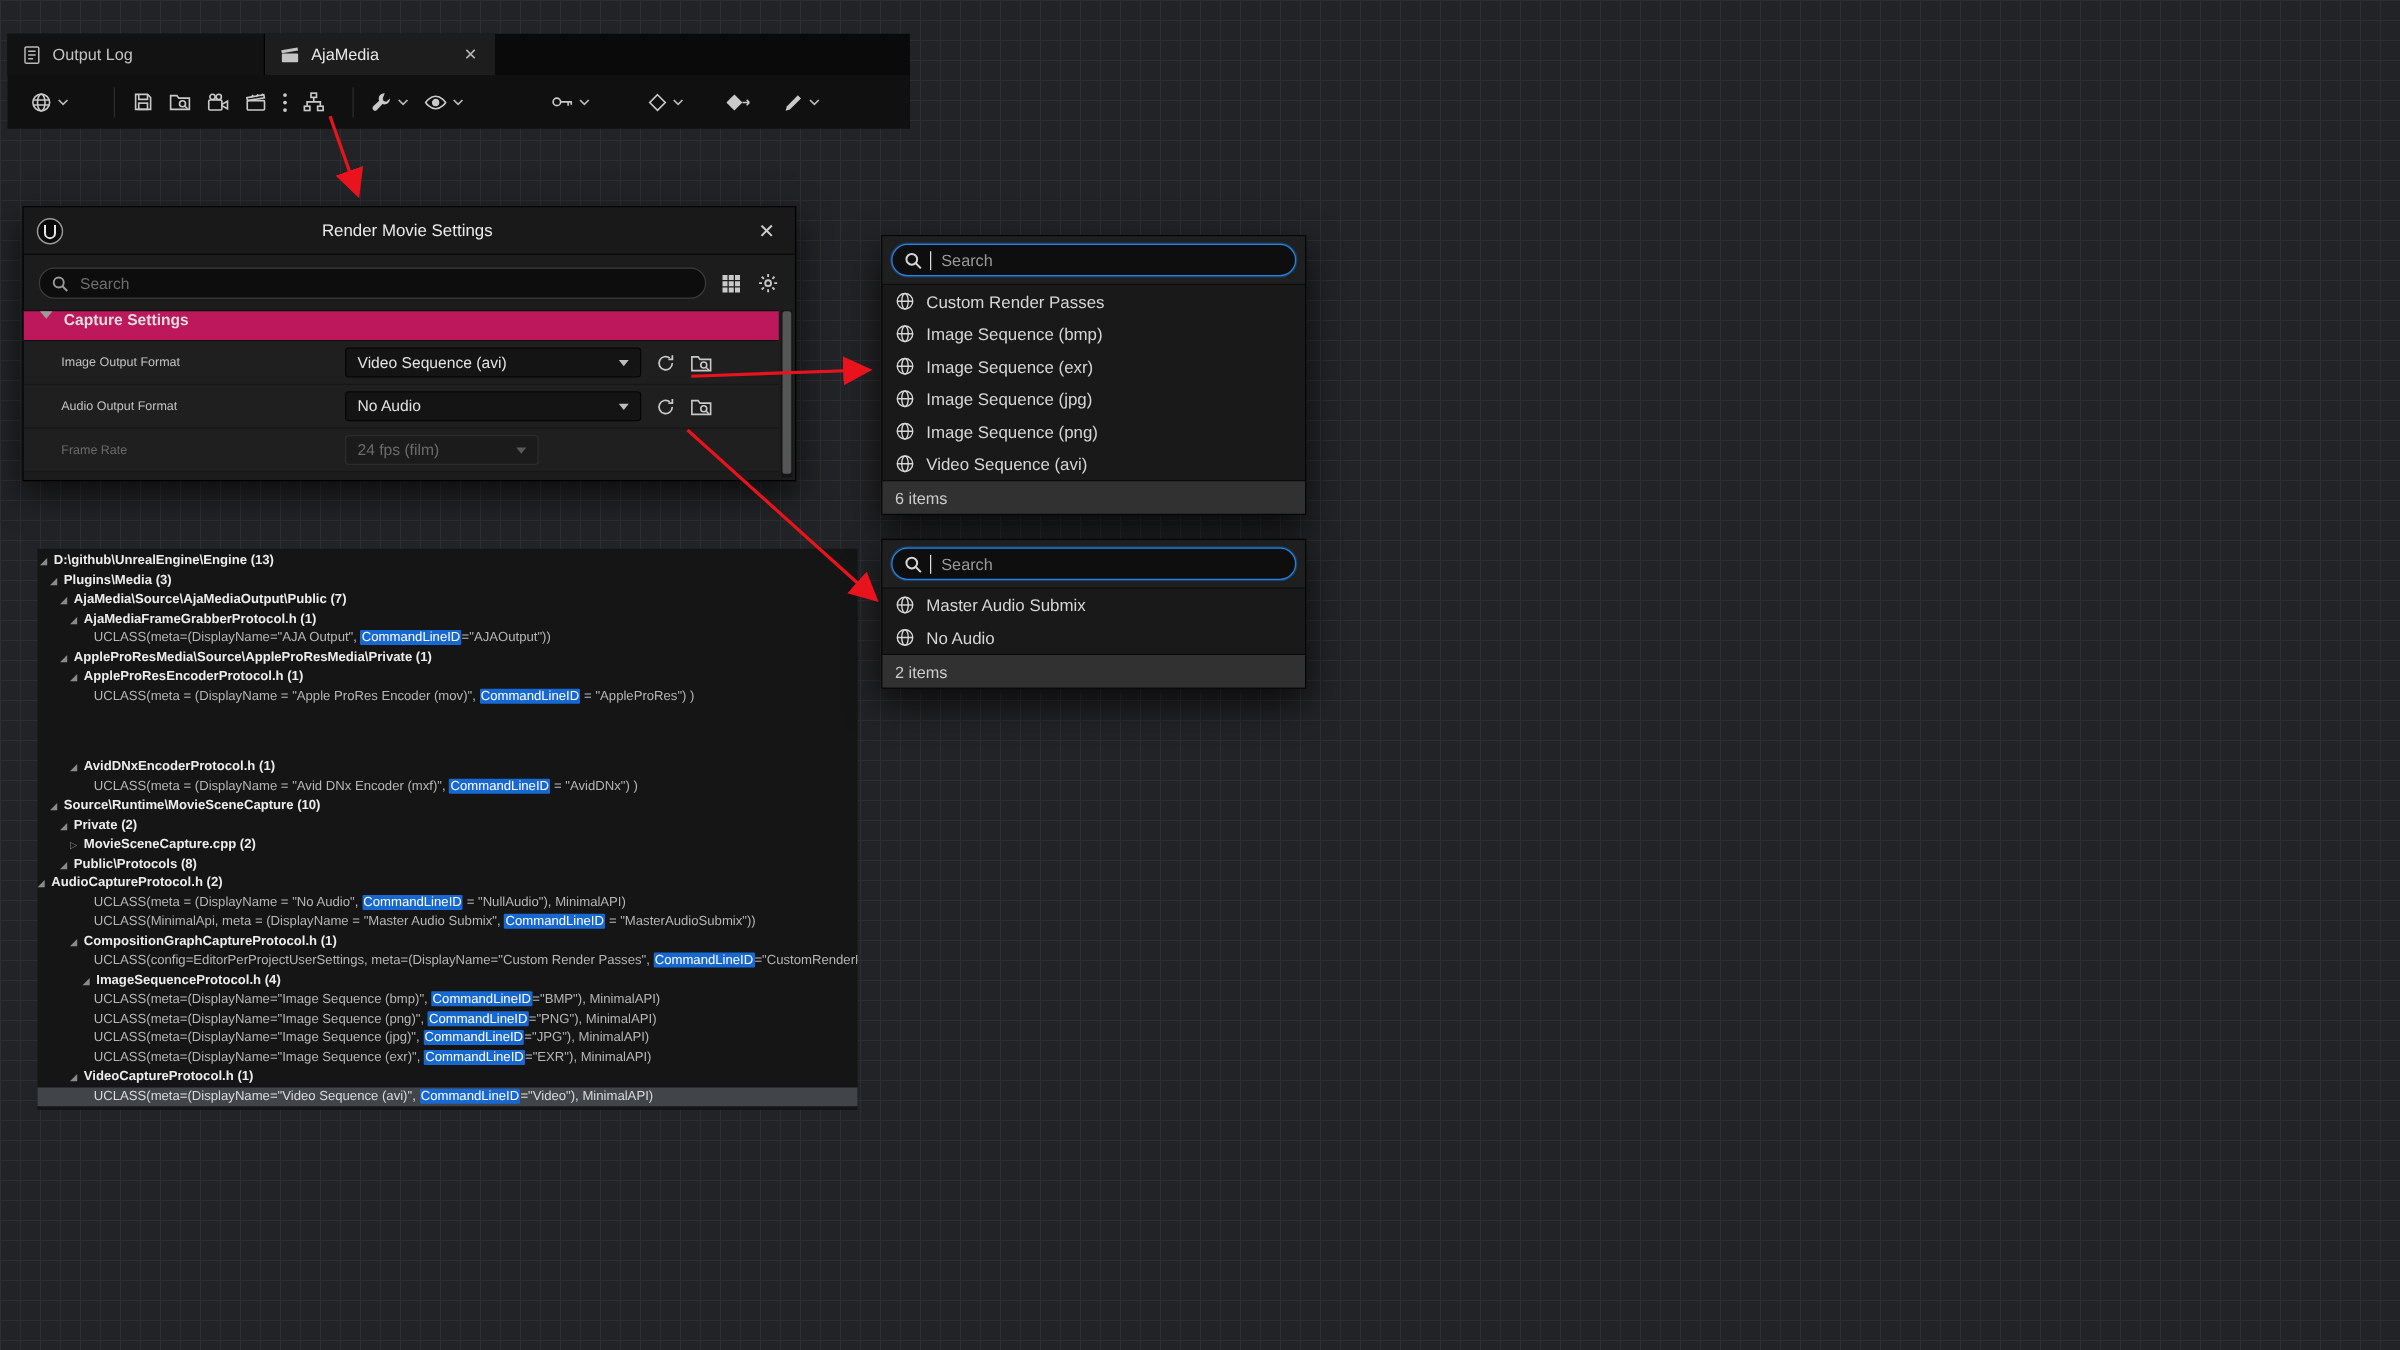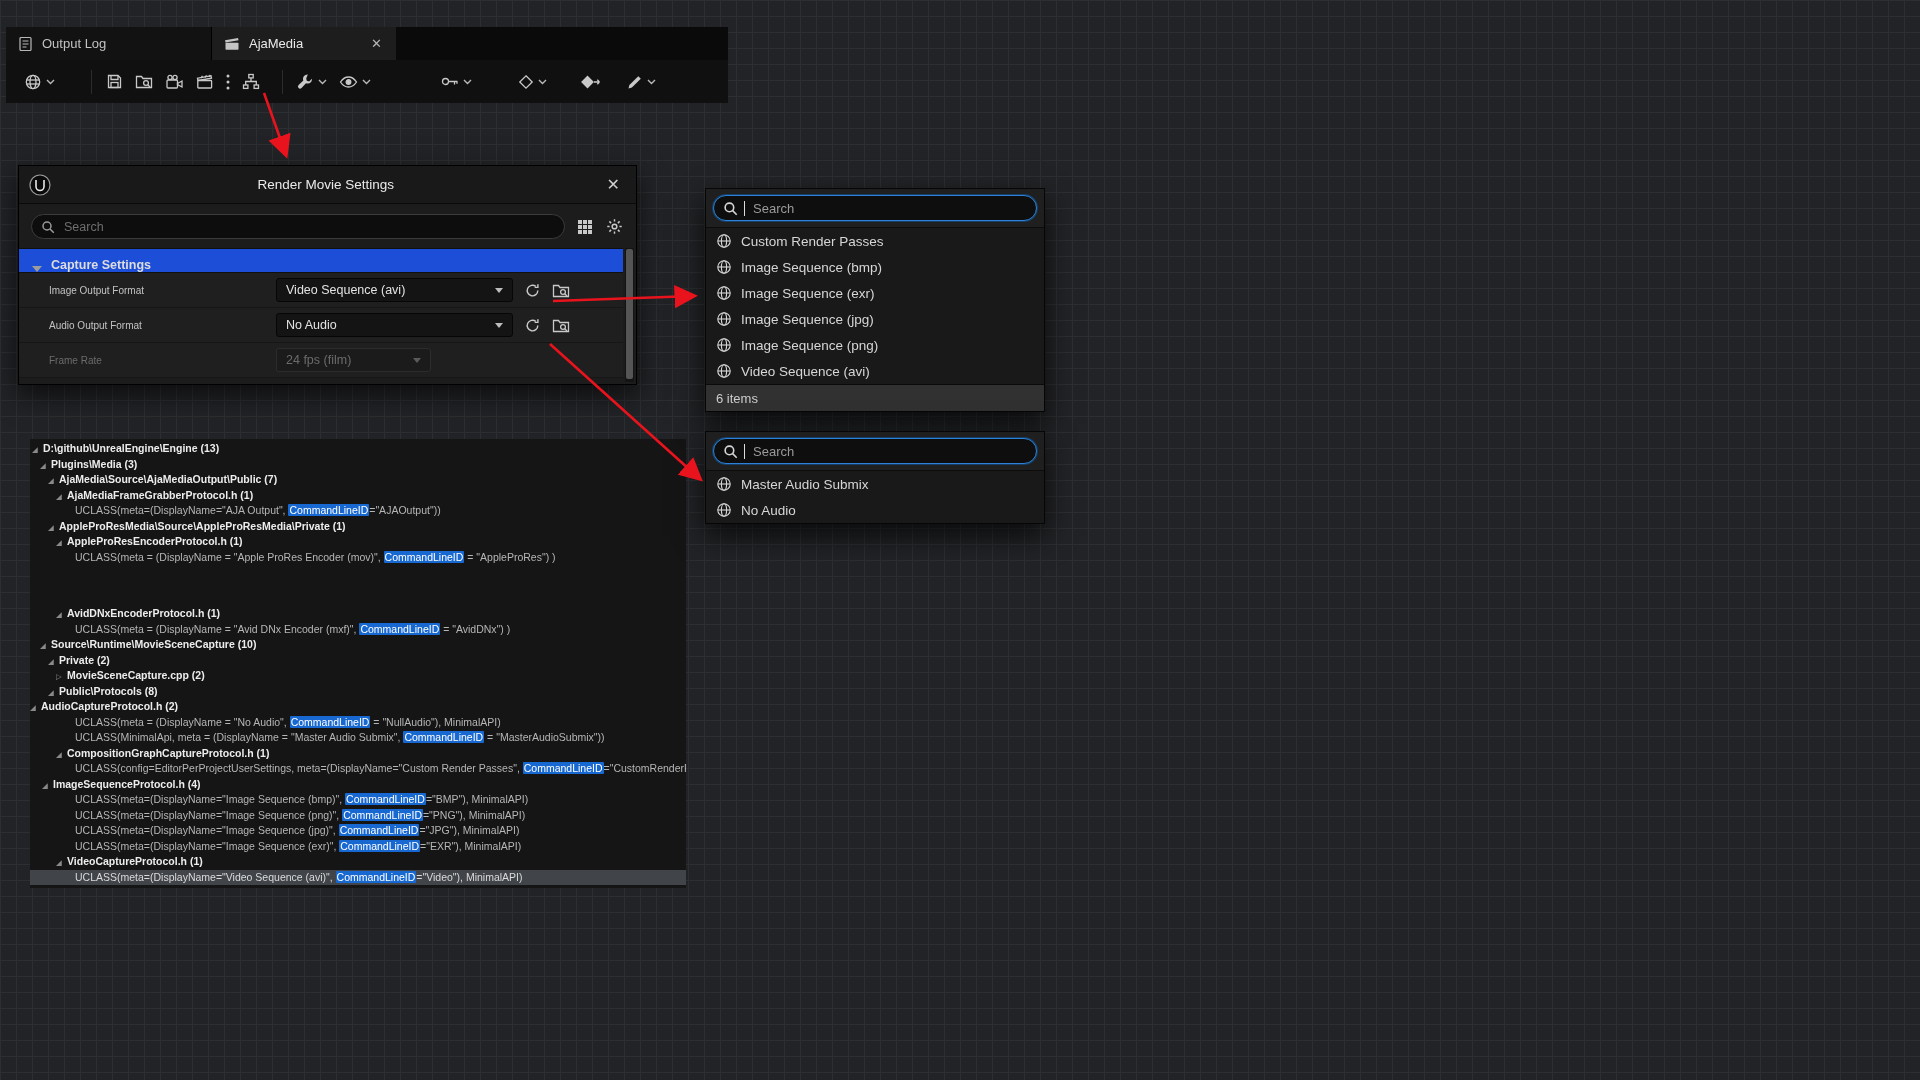--- a/index.html
+++ b/index.html
@@ -36,22 +36,22 @@
   .dlg-title-text { flex:1; text-align:center; color:#eaeaea; font-size:13.5px; }
   .dlg-close { color:#cfcfcf; font-size:16px; padding:0 6px; }
   .dlg-search-row { display:flex; align-items:center; gap:11px; padding:10px 12px 9px 12px; }
   .search-pill { flex:1; height:25px; background:#0d0d0d; border:1px solid #3b3b3b; border-radius:13px;
                  display:flex; align-items:center; gap:7px; padding:0 9px; }
   .search-pill input, .pill-focused input { flex:1; background:transparent; border:none; outline:none;
                  color:#dddddd; font-size:12.5px; font-family:"Liberation Sans",sans-serif; }
   .search-pill input::placeholder { color:#6e6e6e; }
   .dlg-ic { padding:1px; }
   .dlg-body { position:relative; }
-  .dlg-section { height:25px; background:#1d4ed8; border-top:1px solid #101010; border-bottom:1px solid #101010;
-                 display:flex; align-items:flex-end; gap:9px; padding:0 13px;
+  .dlg-section { height:25px; background:#be185d; border-top:1px solid #101010; border-bottom:1px solid #101010;
+                 display:flex; align-items:flex-start; gap:9px; padding:0 13px;
                  color:#dddddd; font-size:12.5px; font-weight:bold; margin-right:13px; }
   .tri { width:0; height:0; border-left:5px solid transparent; border-right:5px solid transparent;
          border-top:6px solid #9c9c9c; }
   .dlg-row { height:35px; background:#1f1f1f; border-bottom:1px solid #161616;
              display:flex; align-items:center; padding-left:30px; margin-right:13px; }
   .dlg-row-label { width:227px; color:#c3c3c3; font-size:10px; }
   .dlg-select { width:237px; height:24px; background:#141414; border:1px solid #060606; border-radius:3px;
                 display:flex; align-items:center; justify-content:space-between;
                 padding:0 9px; color:#e2e2e2; font-size:12.5px; }
   .chev-sel { width:0; height:0; border-left:4px solid transparent; border-right:4px solid transparent;
@@ -474,20 +474,23 @@
         <span>
           <svg width="16" height="16" viewBox="0 0 16 16" fill="none" stroke="#d8d8d8" stroke-width="1.1">
             <circle cx="8" cy="8" r="6.2"></circle>
             <ellipse cx="8" cy="8" rx="2.6" ry="6.2"></ellipse>
             <line x1="1.8" y1="8" x2="14.2" y2="8"></line>
           </svg>
         </span>
         <span>No Audio</span>
       </div>
     </div>
+  <div class="pop-footer">
+    <span>2 items</span>
+  </div>
 </div>
 
 <div class="tree">
     <div class="trow folder" style="padding-left: 2px;"><span class="tarrow">◢</span><span>D:\github\UnrealEngine\Engine  (13)</span></div>
     <div class="trow folder" style="padding-left: 10px;"><span class="tarrow">◢</span><span>Plugins\Media  (3)</span></div>
     <div class="trow folder" style="padding-left: 18px;"><span class="tarrow">◢</span><span>AjaMedia\Source\AjaMediaOutput\Public  (7)</span></div>
     <div class="trow folder" style="padding-left: 26px;"><span class="tarrow">◢</span><span>AjaMediaFrameGrabberProtocol.h  (1)</span></div>
     <div class="trow code" style="padding-left: 45px;"><span>UCLASS(meta=(DisplayName="AJA Output", </span><span class="hl">CommandLineID</span><span>="AJAOutput"))</span></div>
     <div class="trow folder" style="padding-left: 18px;"><span class="tarrow">◢</span><span>AppleProResMedia\Source\AppleProResMedia\Private  (1)</span></div>
     <div class="trow folder" style="padding-left: 26px;"><span class="tarrow">◢</span><span>AppleProResEncoderProtocol.h  (1)</span></div>
@@ -496,21 +499,21 @@
     <div class="trow code" style="padding-left: 45px;"><span>UCLASS(meta = (DisplayName = "Avid DNx Encoder (mxf)", </span><span class="hl">CommandLineID</span><span> = "AvidDNx") )</span></div>
     <div class="trow folder" style="padding-left: 10px;"><span class="tarrow">◢</span><span>Source\Runtime\MovieSceneCapture  (10)</span></div>
     <div class="trow folder" style="padding-left: 18px;"><span class="tarrow">◢</span><span>Private  (2)</span></div>
     <div class="trow folder" style="padding-left: 26px;"><span class="tarrow">▷</span><span>MovieSceneCapture.cpp  (2)</span></div>
     <div class="trow folder" style="padding-left: 18px;"><span class="tarrow">◢</span><span>Public\Protocols  (8)</span></div>
     <div class="trow folder" style=""><span class="tarrow">◢</span><span>AudioCaptureProtocol.h  (2)</span></div>
     <div class="trow code" style="padding-left: 45px;"><span>UCLASS(meta = (DisplayName = "No Audio", </span><span class="hl">CommandLineID</span><span> = "NullAudio"), MinimalAPI)</span></div>
     <div class="trow code" style="padding-left: 45px;"><span>UCLASS(MinimalApi, meta = (DisplayName = "Master Audio Submix", </span><span class="hl">CommandLineID</span><span> = "MasterAudioSubmix"))</span></div>
     <div class="trow folder" style="padding-left: 26px;"><span class="tarrow">◢</span><span>CompositionGraphCaptureProtocol.h  (1)</span></div>
     <div class="trow code" style="padding-left: 45px;"><span>UCLASS(config=EditorPerProjectUserSettings, meta=(DisplayName="Custom Render Passes", </span><span class="hl">CommandLineID</span><span>="CustomRenderPasses"), MinimalAPI)</span></div>
-    <div class="trow folder" style="padding-left: 12px;"><span class="tarrow">◢</span><span>ImageSequenceProtocol.h  (4)</span></div>
+    <div class="trow folder" style="padding-left: 36px;"><span class="tarrow">◢</span><span>ImageSequenceProtocol.h  (4)</span></div>
     <div class="trow code" style="padding-left: 45px;"><span>UCLASS(meta=(DisplayName="Image Sequence (bmp)", </span><span class="hl">CommandLineID</span><span>="BMP"), MinimalAPI)</span></div>
     <div class="trow code" style="padding-left: 45px;"><span>UCLASS(meta=(DisplayName="Image Sequence (png)", </span><span class="hl">CommandLineID</span><span>="PNG"), MinimalAPI)</span></div>
     <div class="trow code" style="padding-left: 45px;"><span>UCLASS(meta=(DisplayName="Image Sequence (jpg)", </span><span class="hl">CommandLineID</span><span>="JPG"), MinimalAPI)</span></div>
     <div class="trow code" style="padding-left: 45px;"><span>UCLASS(meta=(DisplayName="Image Sequence (exr)", </span><span class="hl">CommandLineID</span><span>="EXR"), MinimalAPI)</span></div>
     <div class="trow folder" style="padding-left: 26px;"><span class="tarrow">◢</span><span>VideoCaptureProtocol.h  (1)</span></div>
     <div class="trow code selected" style="padding-left: 45px;"><span>UCLASS(meta=(DisplayName="Video Sequence (avi)", </span><span class="hl">CommandLineID</span><span>="Video"), MinimalAPI)</span></div>
   </div>
 
 <svg class="arrows">
   <defs>

